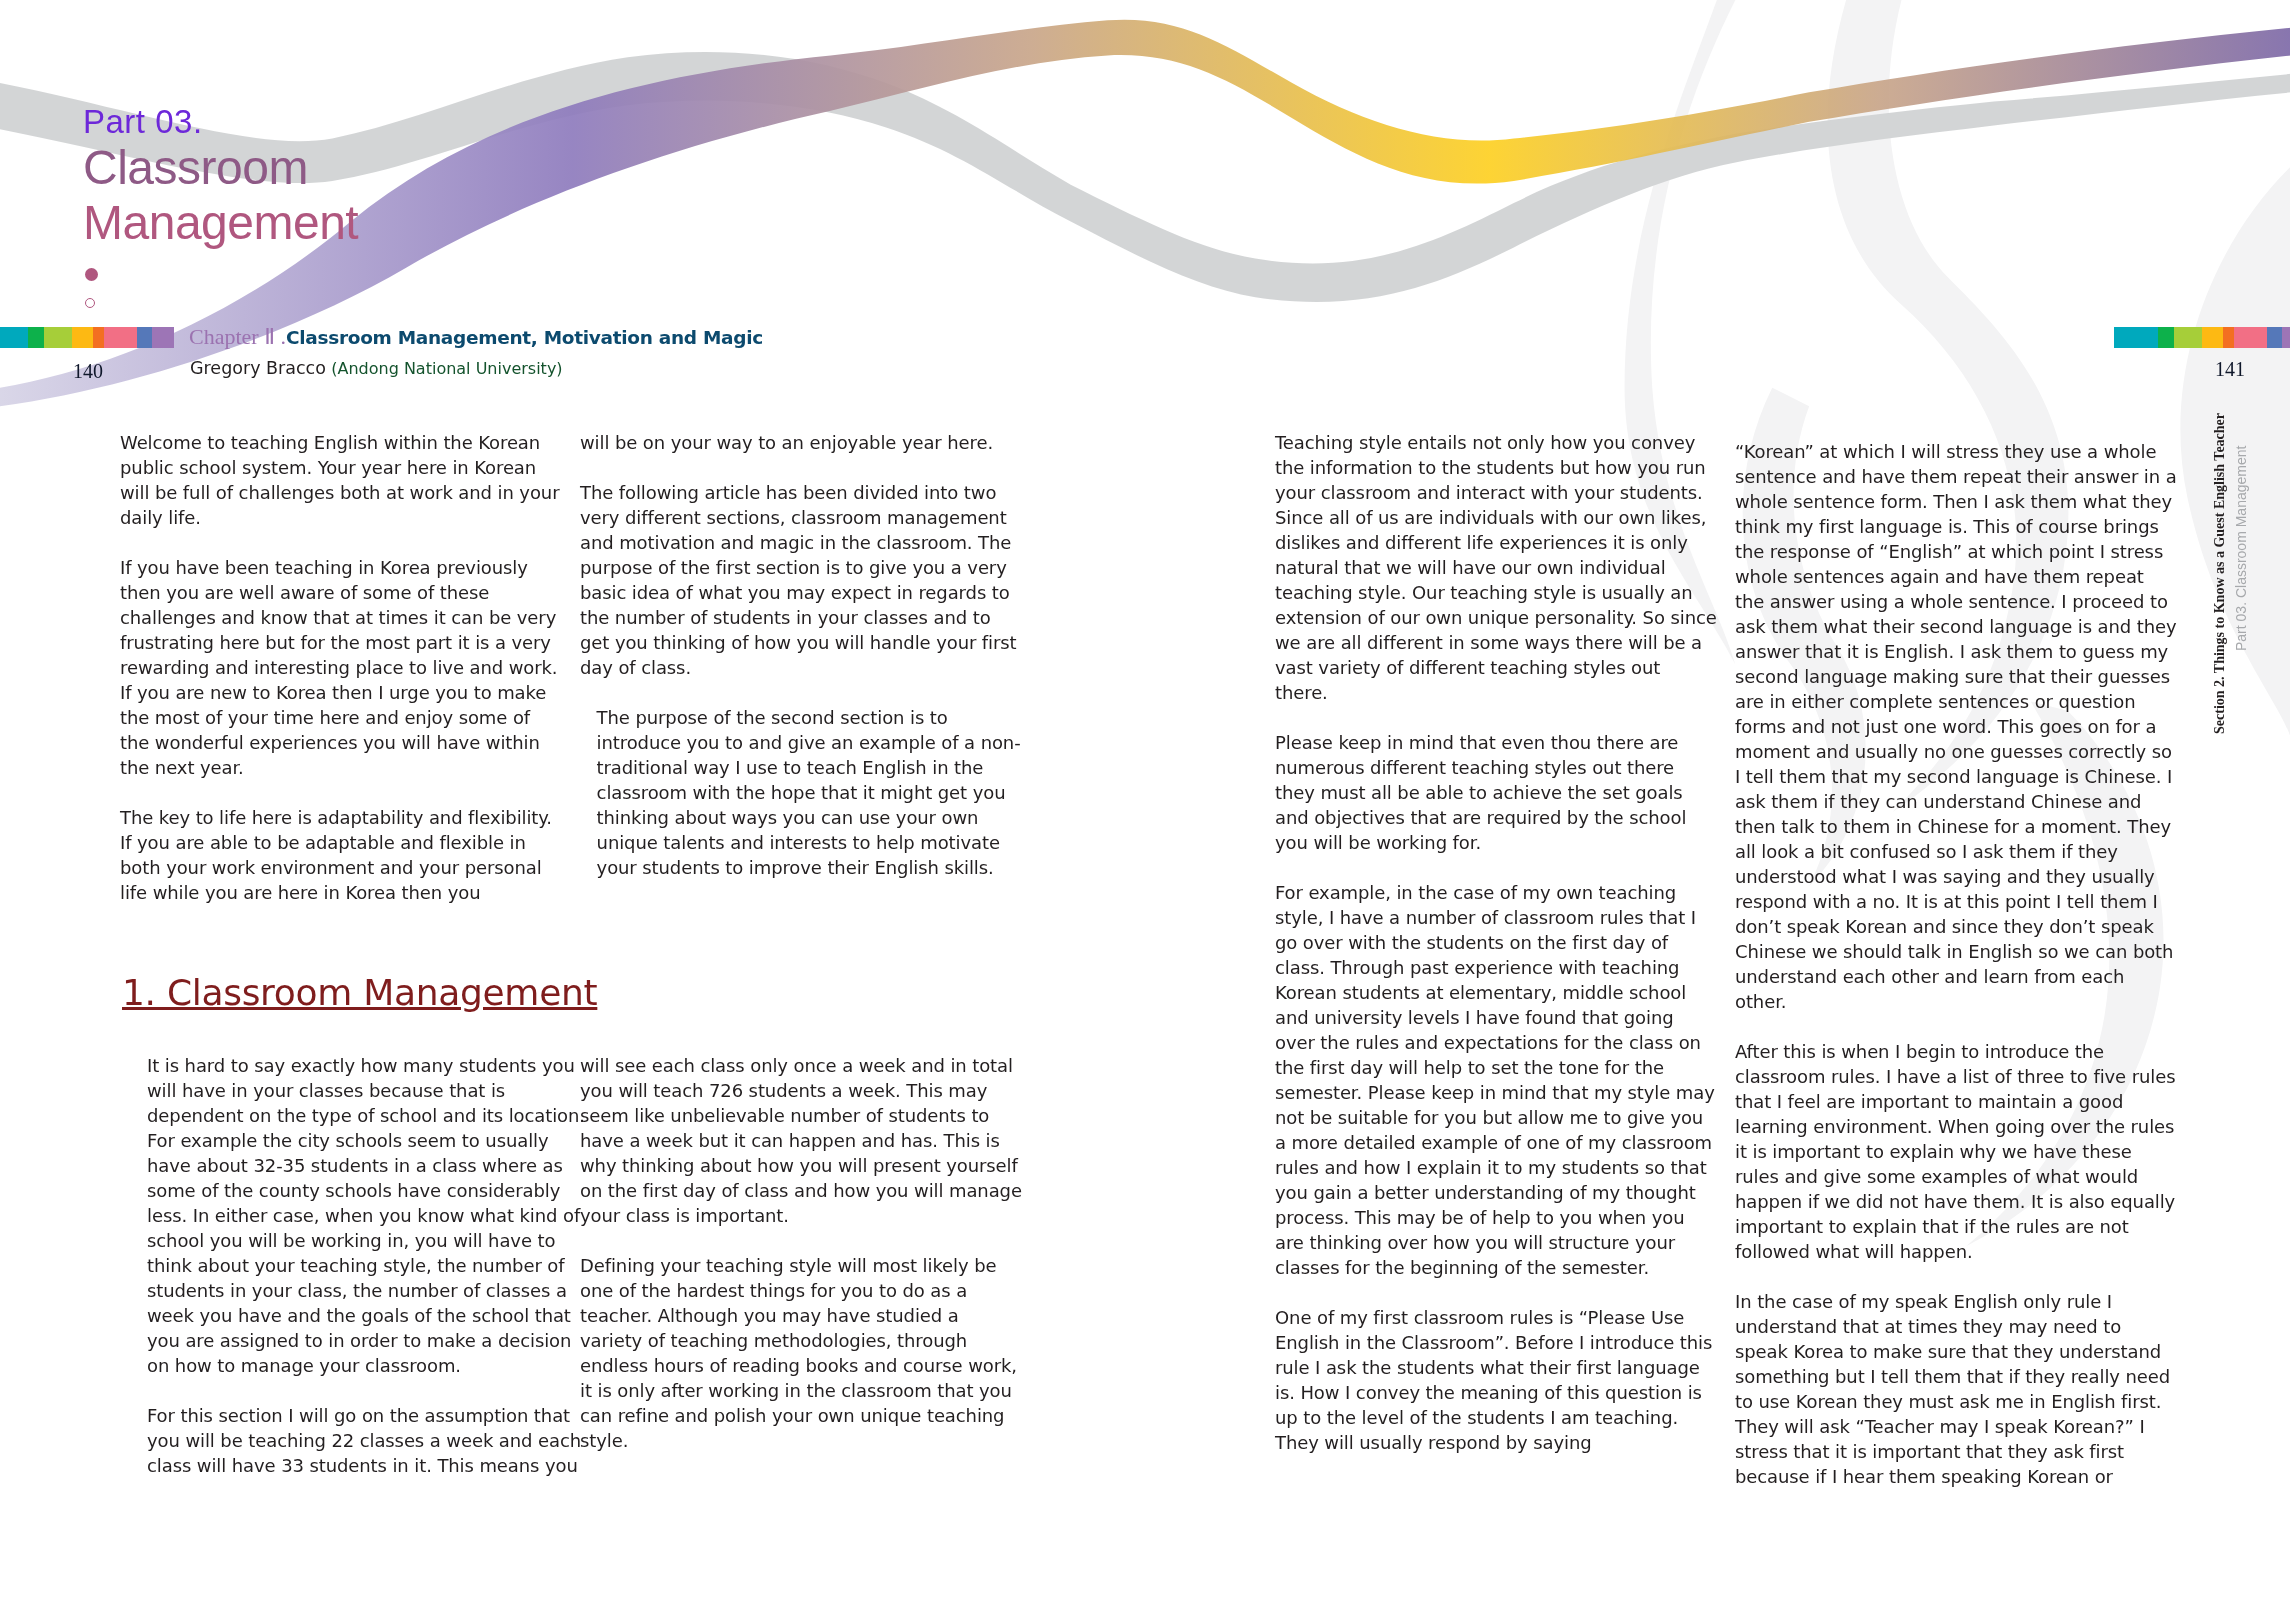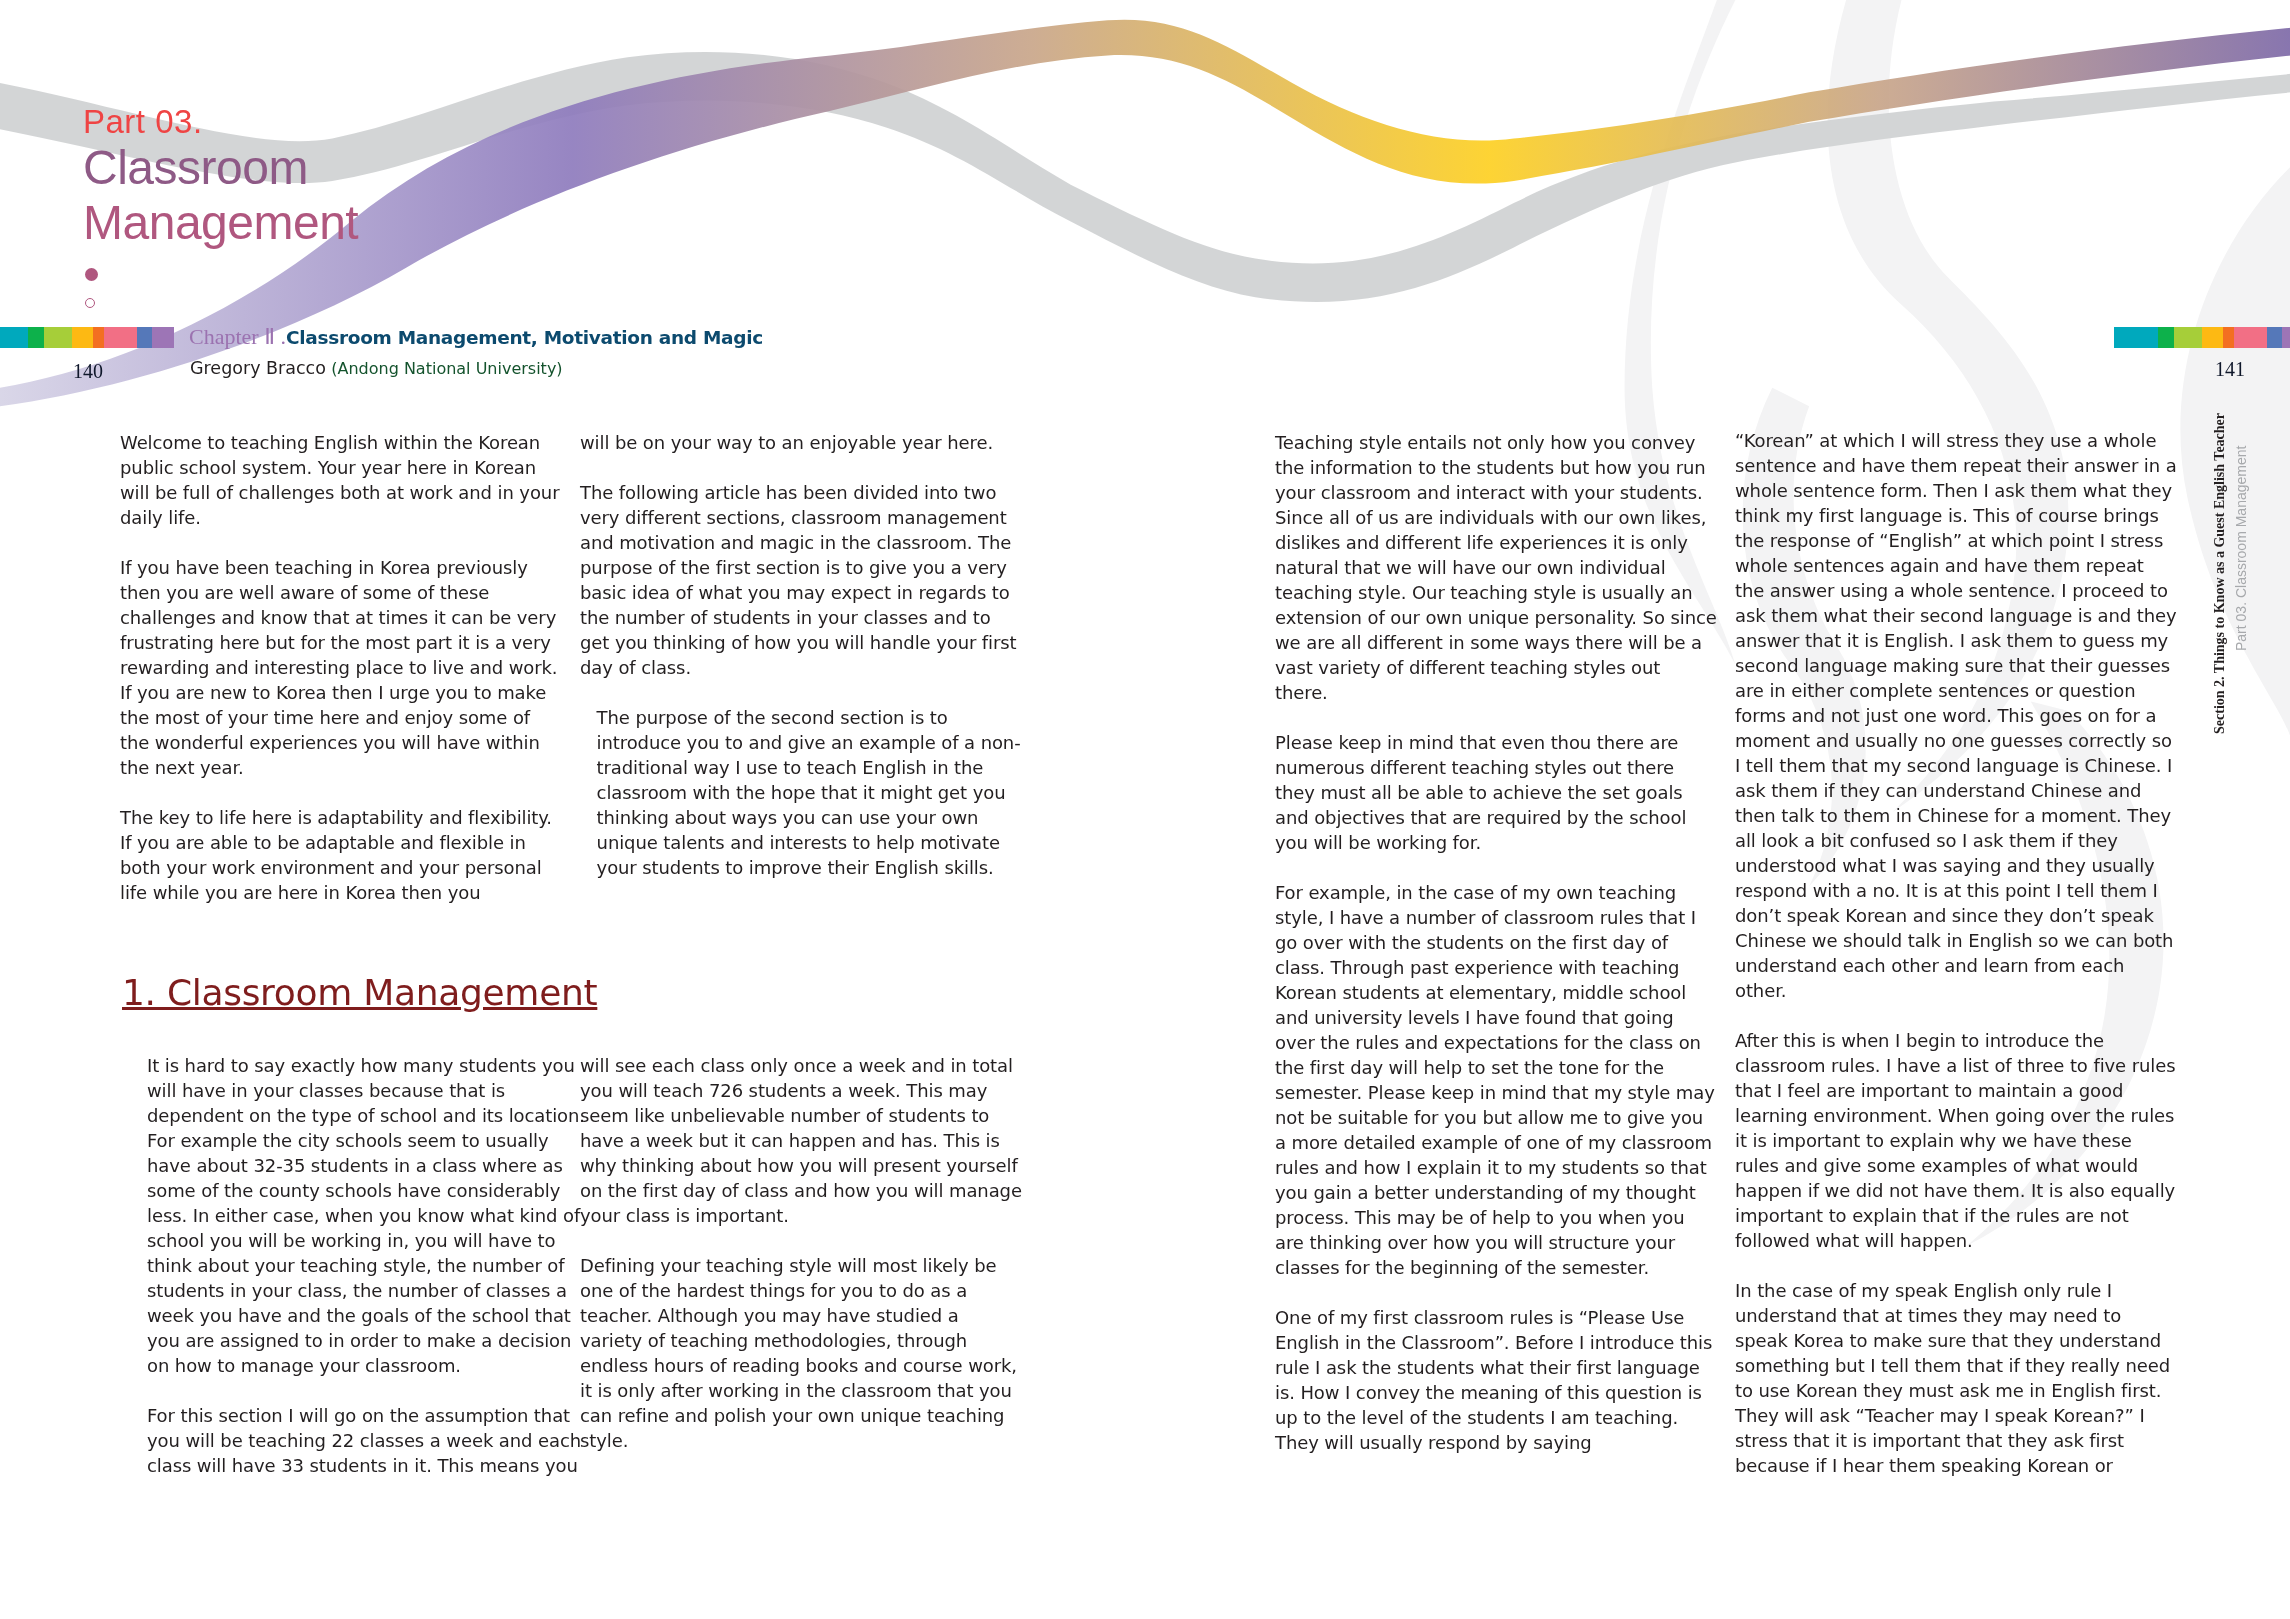--- a/index.html
+++ b/index.html
@@ -4,21 +4,21 @@
 <style>
   html, body { margin: 0; padding: 0; background: #ffffff; }
   body {
     width: 2291px; height: 1620px; position: relative; overflow: hidden;
     font-family: "DejaVu Sans", sans-serif; color: #231f20;
   }
   .deco { position: absolute; left: 0; top: 0; pointer-events: none; }
   .abs { position: absolute; }
 
   
-  .part-label { left: 83px; top: 103px; font-family: "Liberation Sans", sans-serif; font-size: 33px; color: #ef4444; letter-spacing: 0.5px; }
+  .part-label { left: 83px; top: 103px; font-family: "Liberation Sans", sans-serif; font-size: 33px; color: #6d28d9; letter-spacing: 0.5px; }
   .part-title { left: 83px; top: 140px; font-family: "Liberation Sans", sans-serif; font-size: 48px; line-height: 55px; color: #8e5a86; letter-spacing: -0.5px; }
   .part-title .l2 { color: #b0577f; }
   .dot-filled { left: 85px; top: 268px; width: 13px; height: 13px; border-radius: 50%; background: #b0577f; }
   .dot-open { left: 85px; top: 298px; width: 10px; height: 10px; border-radius: 50%; border: 1.8px solid #b0577f; box-sizing: border-box; }
 
   .colorbar { top: 327px; height: 21px; display: flex; }
   .colorbar span { display: block; height: 100%; }
   .colorbar.left { left: 0; }
   .colorbar.right { left: 2114px; }
 
@@ -41,21 +41,21 @@
 
   
   .col { position: absolute; width: 443px; font-size: 18px; line-height: 25px; color: #231f20; letter-spacing: -0.1px; }
   .col p { margin: 0 0 25px 0; white-space: pre-line; }
   .col p:last-child { margin-bottom: 0; }
   .col.c1 { left: 120px; top: 430px; }
   .col.c2 { left: 580px; top: 430px; }
   .col.c3 { left: 120px; top: 1053px; margin-left: 27px; }
   .col.c4 { left: 580px; top: 1053px; }
   .col.c5 { left: 1275px; top: 430px; }
-  .col.c6 { left: 1735px; top: 428px; }
+  .col.c6 { left: 1735px; top: 439px; }
   .indent { padding-left: 16.6px; }
 
   .section-heading { left: 122px; top: 972px; font-size: 36px; color: #7f1d1d; white-space: nowrap; letter-spacing: -0.3px; text-decoration: underline; }
 </style>
 </head>
 <body>
 
 <svg class="deco" width="2291" height="1620" viewBox="0 0 2482 1755">
   <defs>
     <linearGradient id="gPurpleGold" x1="0" y1="0" x2="1" y2="0">

